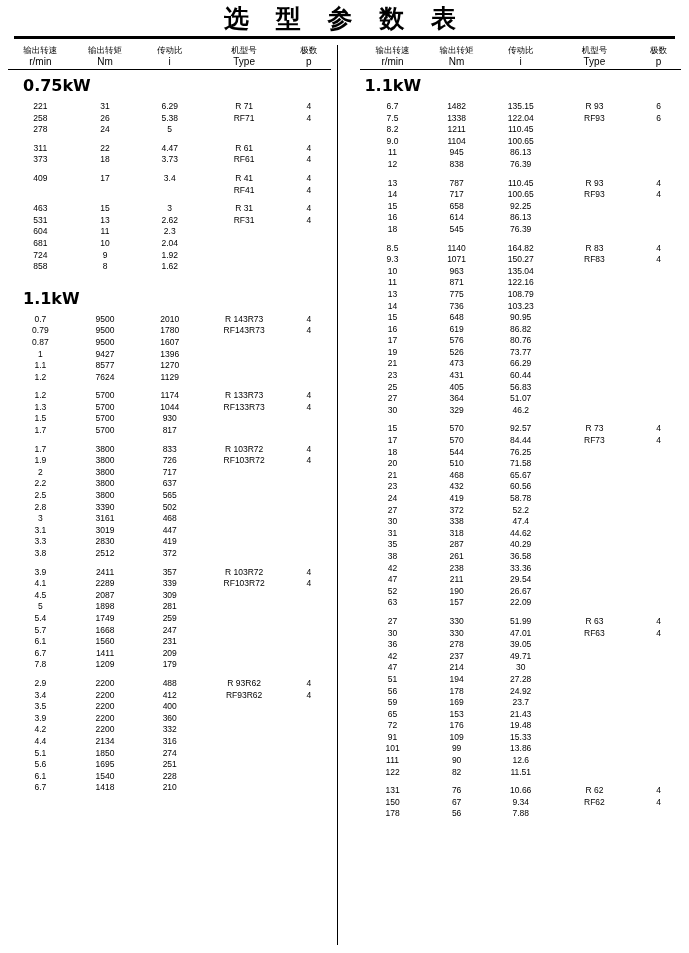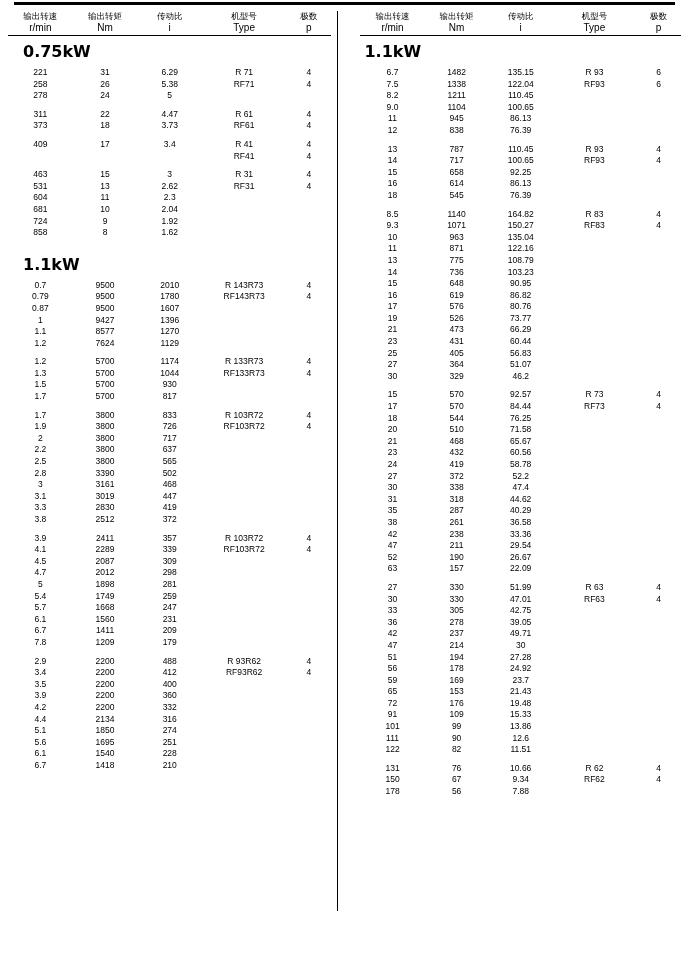--- a/index.html
+++ b/index.html
@@ -101,20 +101,23 @@
   .row .cell { white-space: pre; }
   .gap { height: 7px; }
   .gap-lg { height: 10px; }
   .type-cell { letter-spacing: 0px; }
 </style>
 </head>
 <body>
 
 <div class="page">
 
+  <div class="title-wrap">
+    <div class="title">选 型 参 数 表</div>
+  </div>
   <div class="title-rule"></div>
 
   <div class="columns">
 
     <div class="col col-left">
       <div class="colhead">
         <div class="cell c-rpm">
           <div class="l1">输出转速</div>
           <div class="l2">r/min</div>
         </div>
@@ -407,27 +410,20 @@
               <div class="cell c-poles">4</div>
             </div>
             <div class="row">
               <div class="cell c-rpm">4.5</div>
               <div class="cell c-tq">2087</div>
               <div class="cell c-ratio">309</div>
               <div class="cell c-type type-cell">&nbsp;</div>
               <div class="cell c-poles">&nbsp;</div>
             </div>
             <div class="row">
-              <div class="cell c-rpm">4.7</div>
-              <div class="cell c-tq">2012</div>
-              <div class="cell c-ratio">298</div>
-              <div class="cell c-type type-cell">&nbsp;</div>
-              <div class="cell c-poles">&nbsp;</div>
-            </div>
-            <div class="row">
               <div class="cell c-rpm">5</div>
               <div class="cell c-tq">1898</div>
               <div class="cell c-ratio">281</div>
               <div class="cell c-type type-cell">&nbsp;</div>
               <div class="cell c-poles">&nbsp;</div>
             </div>
             <div class="row">
               <div class="cell c-rpm">5.4</div>
               <div class="cell c-tq">1749</div>
               <div class="cell c-ratio">259</div>
@@ -880,27 +876,20 @@
               <div class="cell c-poles">4</div>
             </div>
             <div class="row">
               <div class="cell c-rpm">30</div>
               <div class="cell c-tq">330</div>
               <div class="cell c-ratio">47.01</div>
               <div class="cell c-type type-cell">RF63</div>
               <div class="cell c-poles">4</div>
             </div>
             <div class="row">
-              <div class="cell c-rpm">33</div>
-              <div class="cell c-tq">305</div>
-              <div class="cell c-ratio">42.75</div>
-              <div class="cell c-type type-cell">&nbsp;</div>
-              <div class="cell c-poles">&nbsp;</div>
-            </div>
-            <div class="row">
               <div class="cell c-rpm">36</div>
               <div class="cell c-tq">278</div>
               <div class="cell c-ratio">39.05</div>
               <div class="cell c-type type-cell">&nbsp;</div>
               <div class="cell c-poles">&nbsp;</div>
             </div>
             <div class="row">
               <div class="cell c-rpm">42</div>
               <div class="cell c-tq">237</div>
               <div class="cell c-ratio">49.71</div>

